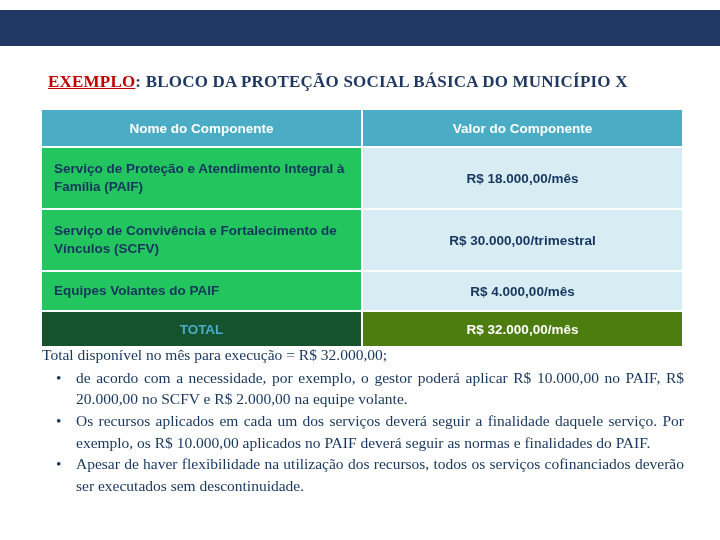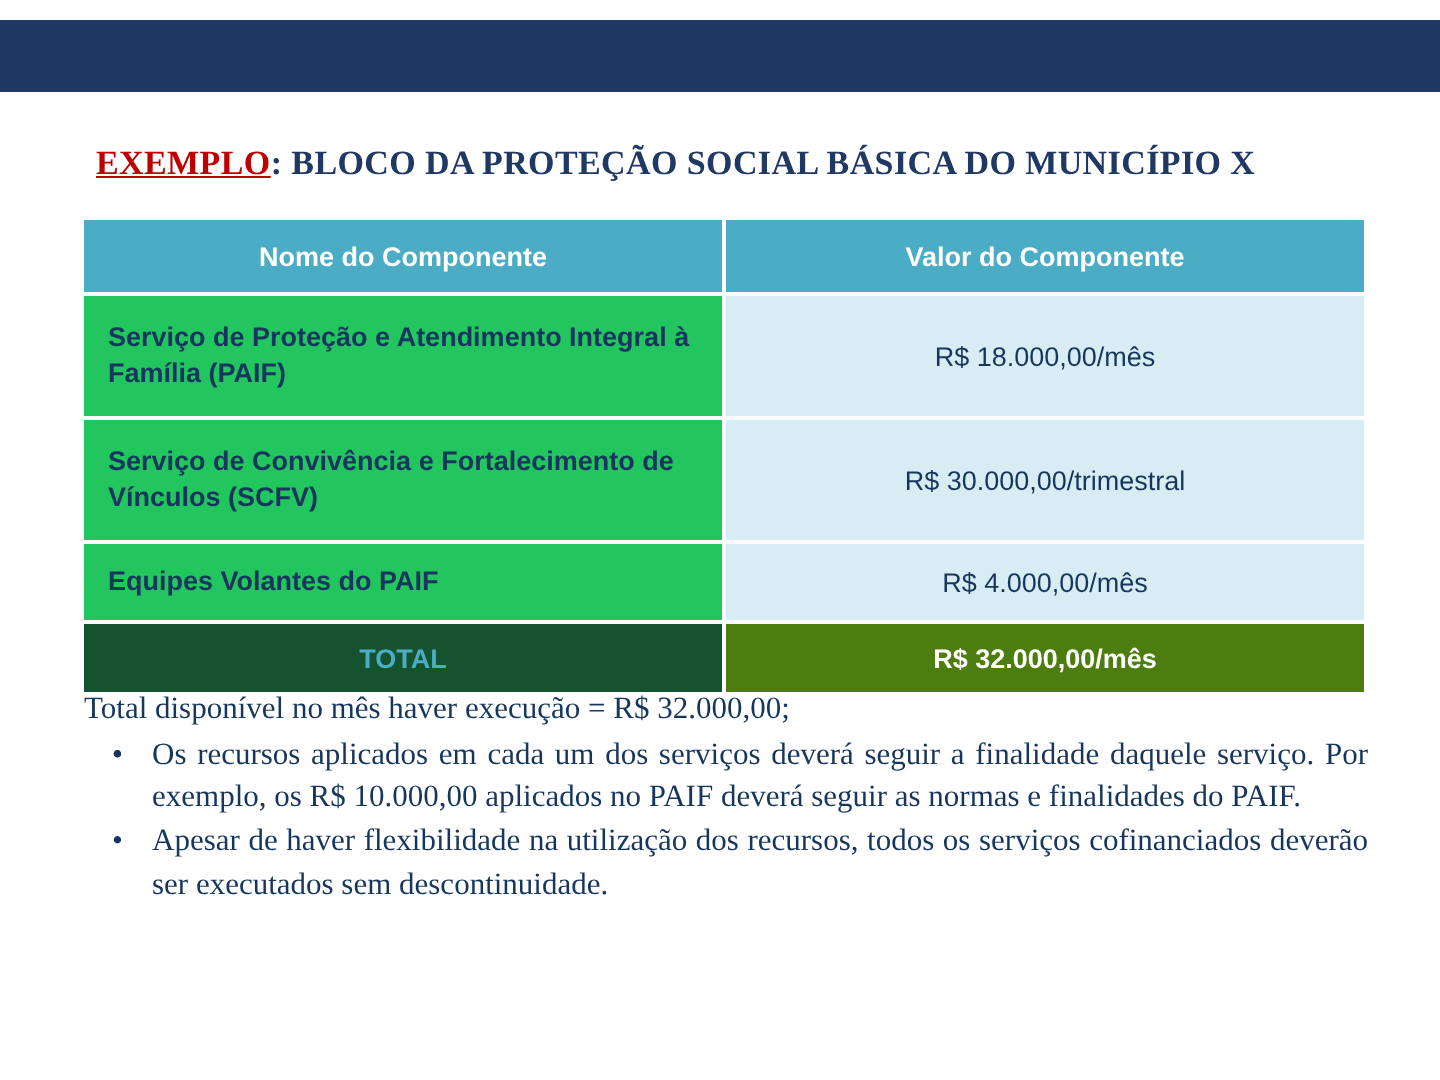--- a/index.html
+++ b/index.html
@@ -67,21 +67,21 @@
     background: #22c55e;
     color: #17365D;
     font-weight: 700;
     padding-left: 12px;
     padding-right: 10px;
     line-height: 1.35;
   }
   .cell.value {
     background: #D8ECF4;
     color: #17365D;
-    font-weight: 400;
+    font-weight: 700;
     justify-content: center;
     text-align: center;
   }
   .cell.total-label {
     background: #14532d;
     color: #4BACC6;
     font-weight: bold;
     justify-content: center;
     text-align: center;
   }
@@ -139,24 +139,25 @@
     <div class="cell value">R$ 30.000,00/trimestral</div>
 
     <div class="cell name">Equipes Volantes do PAIF</div>
     <div class="cell value">R$ 4.000,00/mês</div>
 
     <div class="cell total-label">TOTAL</div>
     <div class="cell total-value">R$ 32.000,00/mês</div>
   </div>
 
   <div class="body-text">
-    <p class="intro-line">Total disponível no mês haver execução = R$ 32.000,00;</p>
+    <p class="intro-line">Total disponível no mês para execução = R$ 32.000,00;</p>
 
     <div class="bullet-item">
       <span class="bullet-marker">•</span>
+      <span>de acordo com a necessidade, por exemplo, o gestor poderá aplicar R$ 10.000,00 no PAIF, R$ 20.000,00 no SCFV e R$ 2.000,00 na equipe volante.</span>
     </div>
 
     <div class="bullet-item">
       <span class="bullet-marker">•</span>
       <span>Os recursos aplicados em cada um dos serviços deverá seguir a finalidade daquele serviço. Por exemplo, os R$ 10.000,00 aplicados no PAIF deverá seguir as normas e finalidades do PAIF.</span>
     </div>
 
     <div class="bullet-item">
       <span class="bullet-marker">•</span>
       <span>Apesar de haver flexibilidade na utilização dos recursos, todos os serviços cofinanciados deverão ser executados sem descontinuidade.</span>

